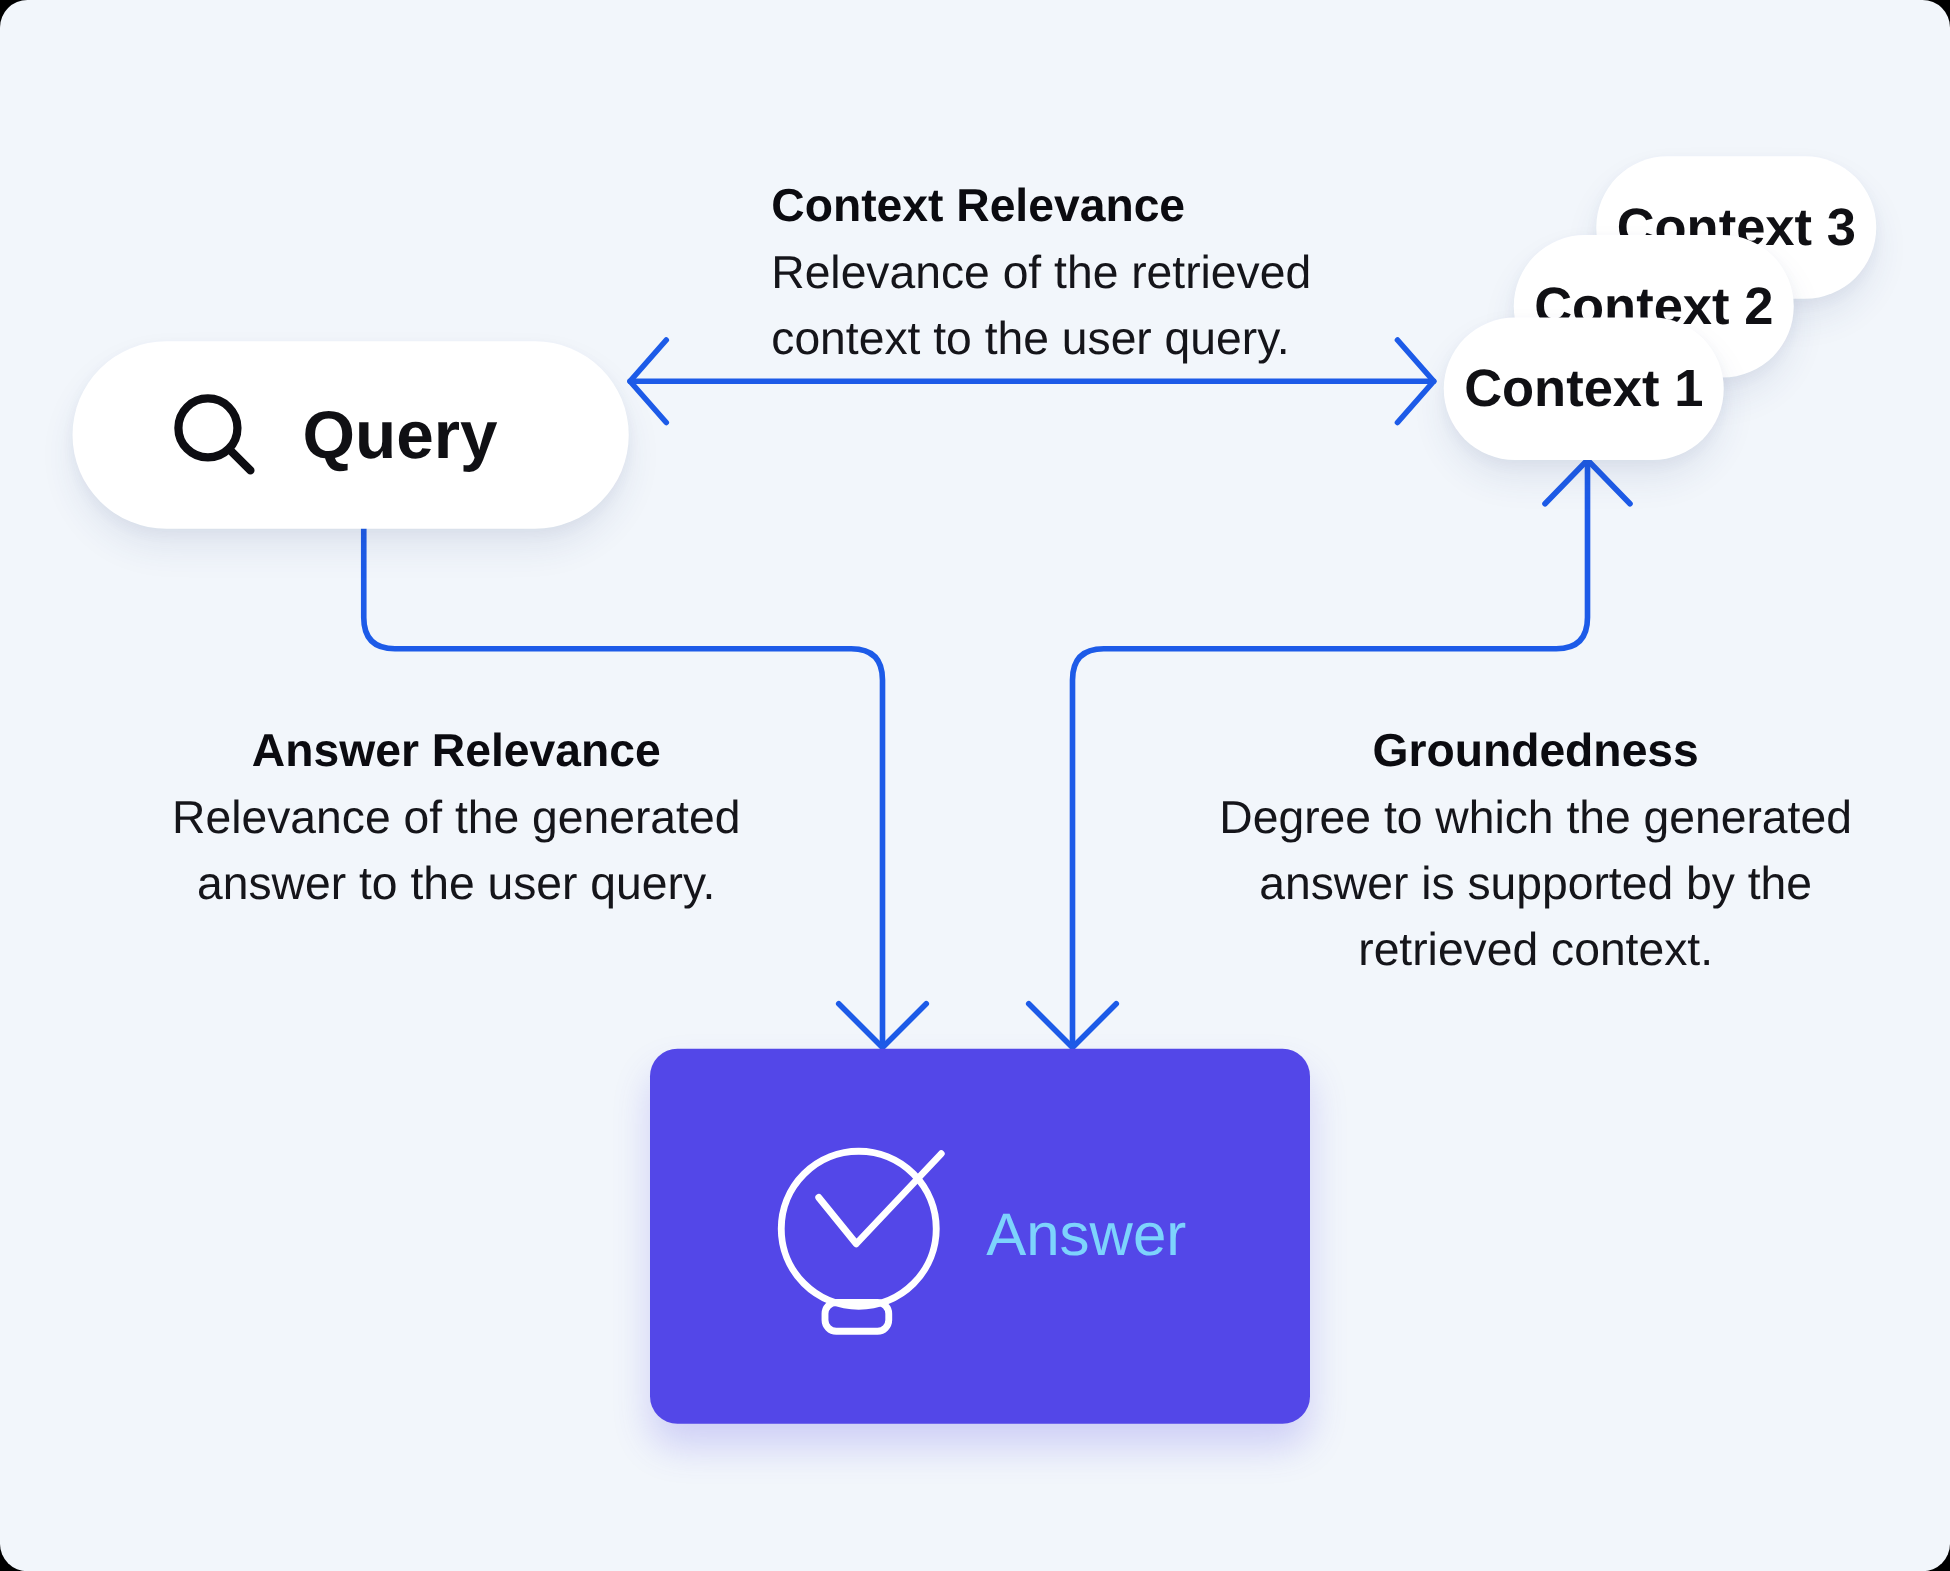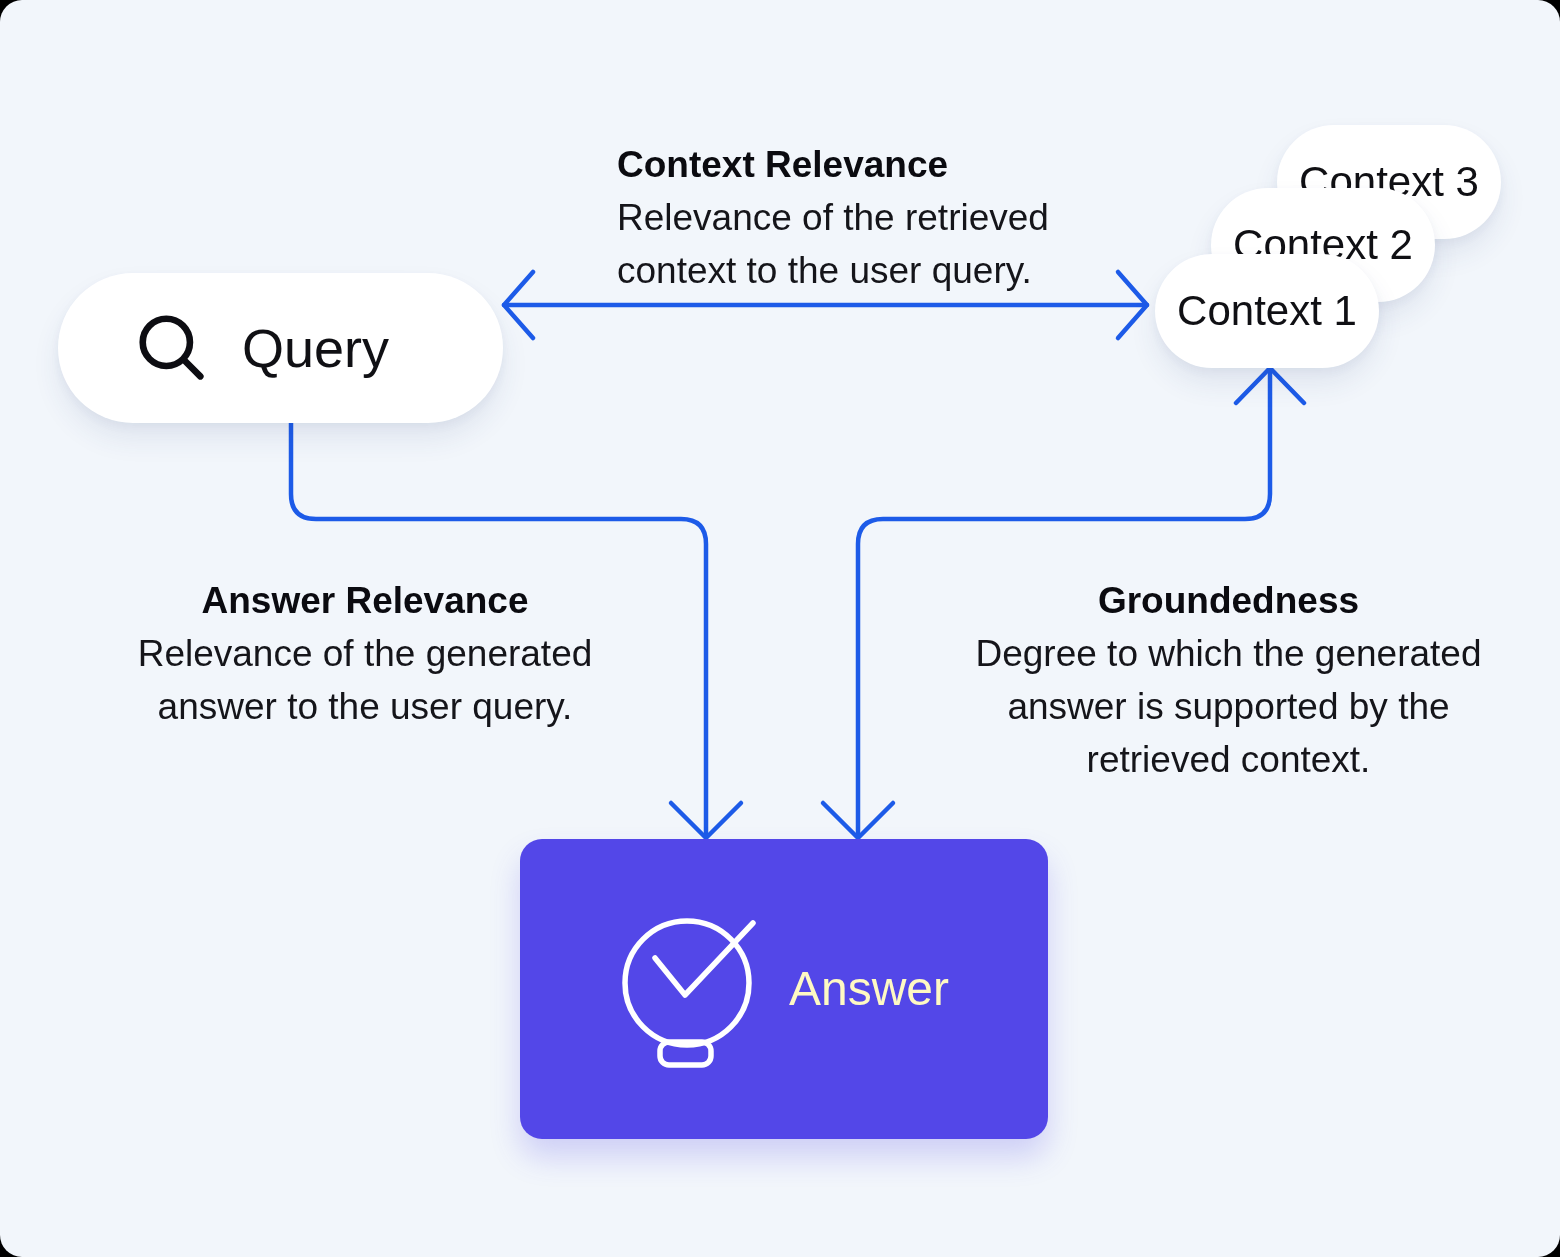--- a/index.html
+++ b/index.html
@@ -17,41 +17,42 @@
     overflow:hidden;
   }
   .arrow-layer{position:absolute;left:0;top:0;width:1560px;height:1257px;}
 
   .pill{
     position:absolute;
     background:#fff;
     display:flex;align-items:center;justify-content:center;
     box-shadow:0 16px 28px rgba(45,65,120,0.09), 0 4px 10px rgba(45,65,120,0.05);
     color:#101014;
+    font-weight:bold;
   }
   #query-pill{
     left:58px;top:233px;width:445px;height:150px;border-radius:75px;
     justify-content:flex-start;padding-left:80px;box-sizing:border-box;gap:36px;
     z-index:5;
     margin-top:40px;
   }
   #query-pill .label{font-size:54px;line-height:1;}
   .ctx-pill{width:224px;height:114px;border-radius:57px;font-size:42px;}
   #ctx3{left:1277px;top:125px;z-index:1;}
   #ctx2{left:1211px;top:188px;z-index:2;align-items:center;}
   #ctx1{left:1155px;top:254px;z-index:3;}
 
   #answer-box{
     position:absolute;left:520px;top:839px;width:528px;height:300px;
     border-radius:22px;background:#5347e8;
     display:flex;align-items:center;justify-content:center;gap:30px;
     box-shadow:0 18px 30px rgba(83,72,232,0.22);
     z-index:4;
   }
-  #answer-box .label{font-size:48px;color:#fef9c3;line-height:1;}
+  #answer-box .label{font-size:48px;color:#7dd3fc;line-height:1;}
 
   .annotation{position:absolute;color:#15151a;}
   .annotation .title{font-weight:bold;font-size:37px;line-height:53px;color:#0b0b10;}
   .annotation .desc{font-size:37px;line-height:53px;}
   #anno-context-relevance{left:617px;top:102px;width:470px;text-align:left;margin-top:36px;}
   #anno-answer-relevance{left:124px;top:574px;width:482px;text-align:center;}
   #anno-groundedness{left:956px;top:574px;width:545px;text-align:center;}
 
   .icon{flex:0 0 auto;display:block;}
 </style>

